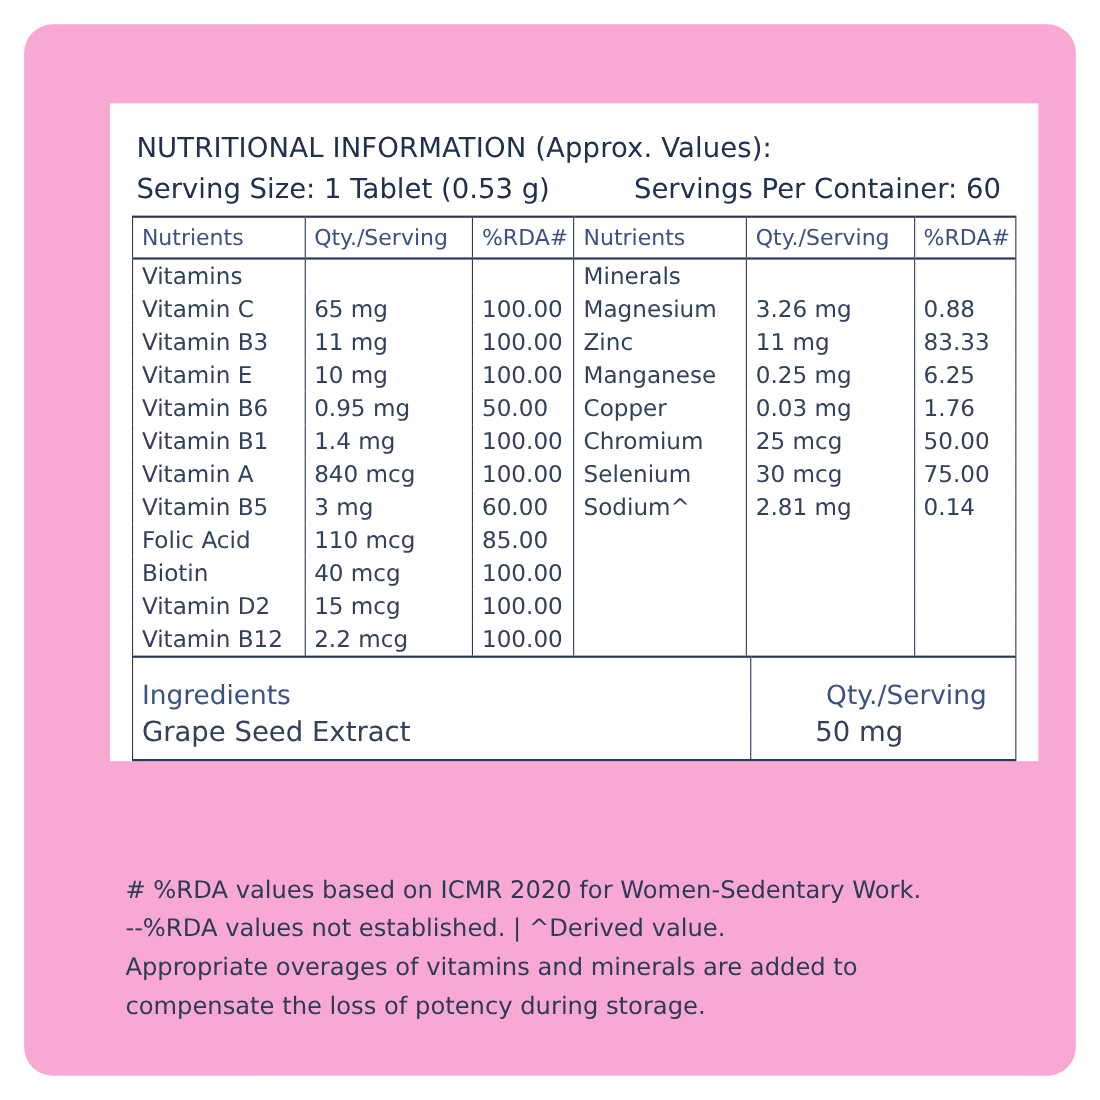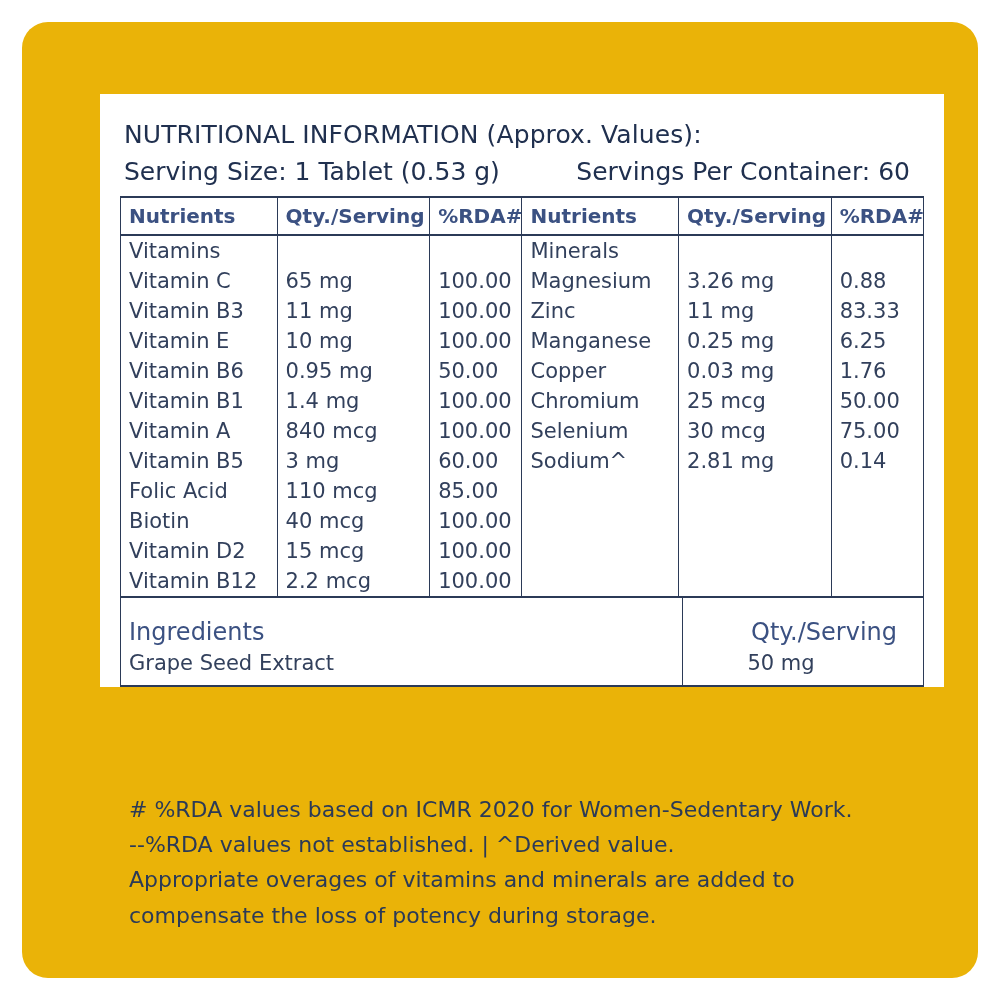--- a/index.html
+++ b/index.html
@@ -13,21 +13,21 @@
     font-family: "DejaVu Sans", "Liberation Sans", sans-serif;
     color: #1b2a4a;
     overflow: hidden;
   }
   .panel {
     position: absolute;
     left: 22px;
     top: 22px;
     width: 956px;
     height: 956px;
-    background: #eab308;
+    background: #f9a8d4;
     border-radius: 26px;
     box-sizing: border-box;
   }
   .card {
     position: absolute;
     left: 78px;
     top: 72px;
     width: 844px;
     background: #ffffff;
     box-sizing: border-box;
@@ -62,21 +62,21 @@
   table.nutri th, table.nutri td {
     font-size: 21px;
     color: #32405c;
     padding: 3px 8px;
     vertical-align: top;
   }
   table.nutri thead th {
     font-size: 20px;
     color: #3b5182;
     text-align: left;
-    font-weight: bold;
+    font-weight: normal;
     border-top: 2px solid #2b3a57;
     border-bottom: 2px solid #2b3a57;
     padding-top: 6px;
     padding-bottom: 6px;
   }
   .vline-l { border-left: 1.5px solid #2b3a57; }
   .vline-r { border-right: 1.5px solid #2b3a57; }
   .num { text-align: left; }
   .grp {
     color: #3b5182;
@@ -94,33 +94,33 @@
   table.ingr th {
     font-size: 24px;
     color: #3b5182;
     font-weight: normal;
     text-align: left;
     padding: 20px 8px 3px 8px;
     border-top: 2px solid #2b3a57;
   }
   table.ingr th.right { text-align: right; padding-right: 26px; }
   table.ingr td {
-    font-size: 21px;
+    font-size: 25px;
     color: #32405c;
     padding: 2px 8px 10px 8px;
     margin-top: 39px;
   }
   table.ingr td.right { text-align: center; padding-right: 52px; }
   .card-bottom-rule {
     border-top: 2px solid #2b3a57;
     margin: 0 0 0 0;
   }
   .footnotes {
     position: absolute;
-    left: 107px;
+    left: 92px;
     top: 772px;
     width: 830px;
   }
   .footnotes p {
     margin: 0 0 4px 0;
     font-size: 22px;
     color: #2b3a57;
     line-height: 1.42;
   }
 </style>

